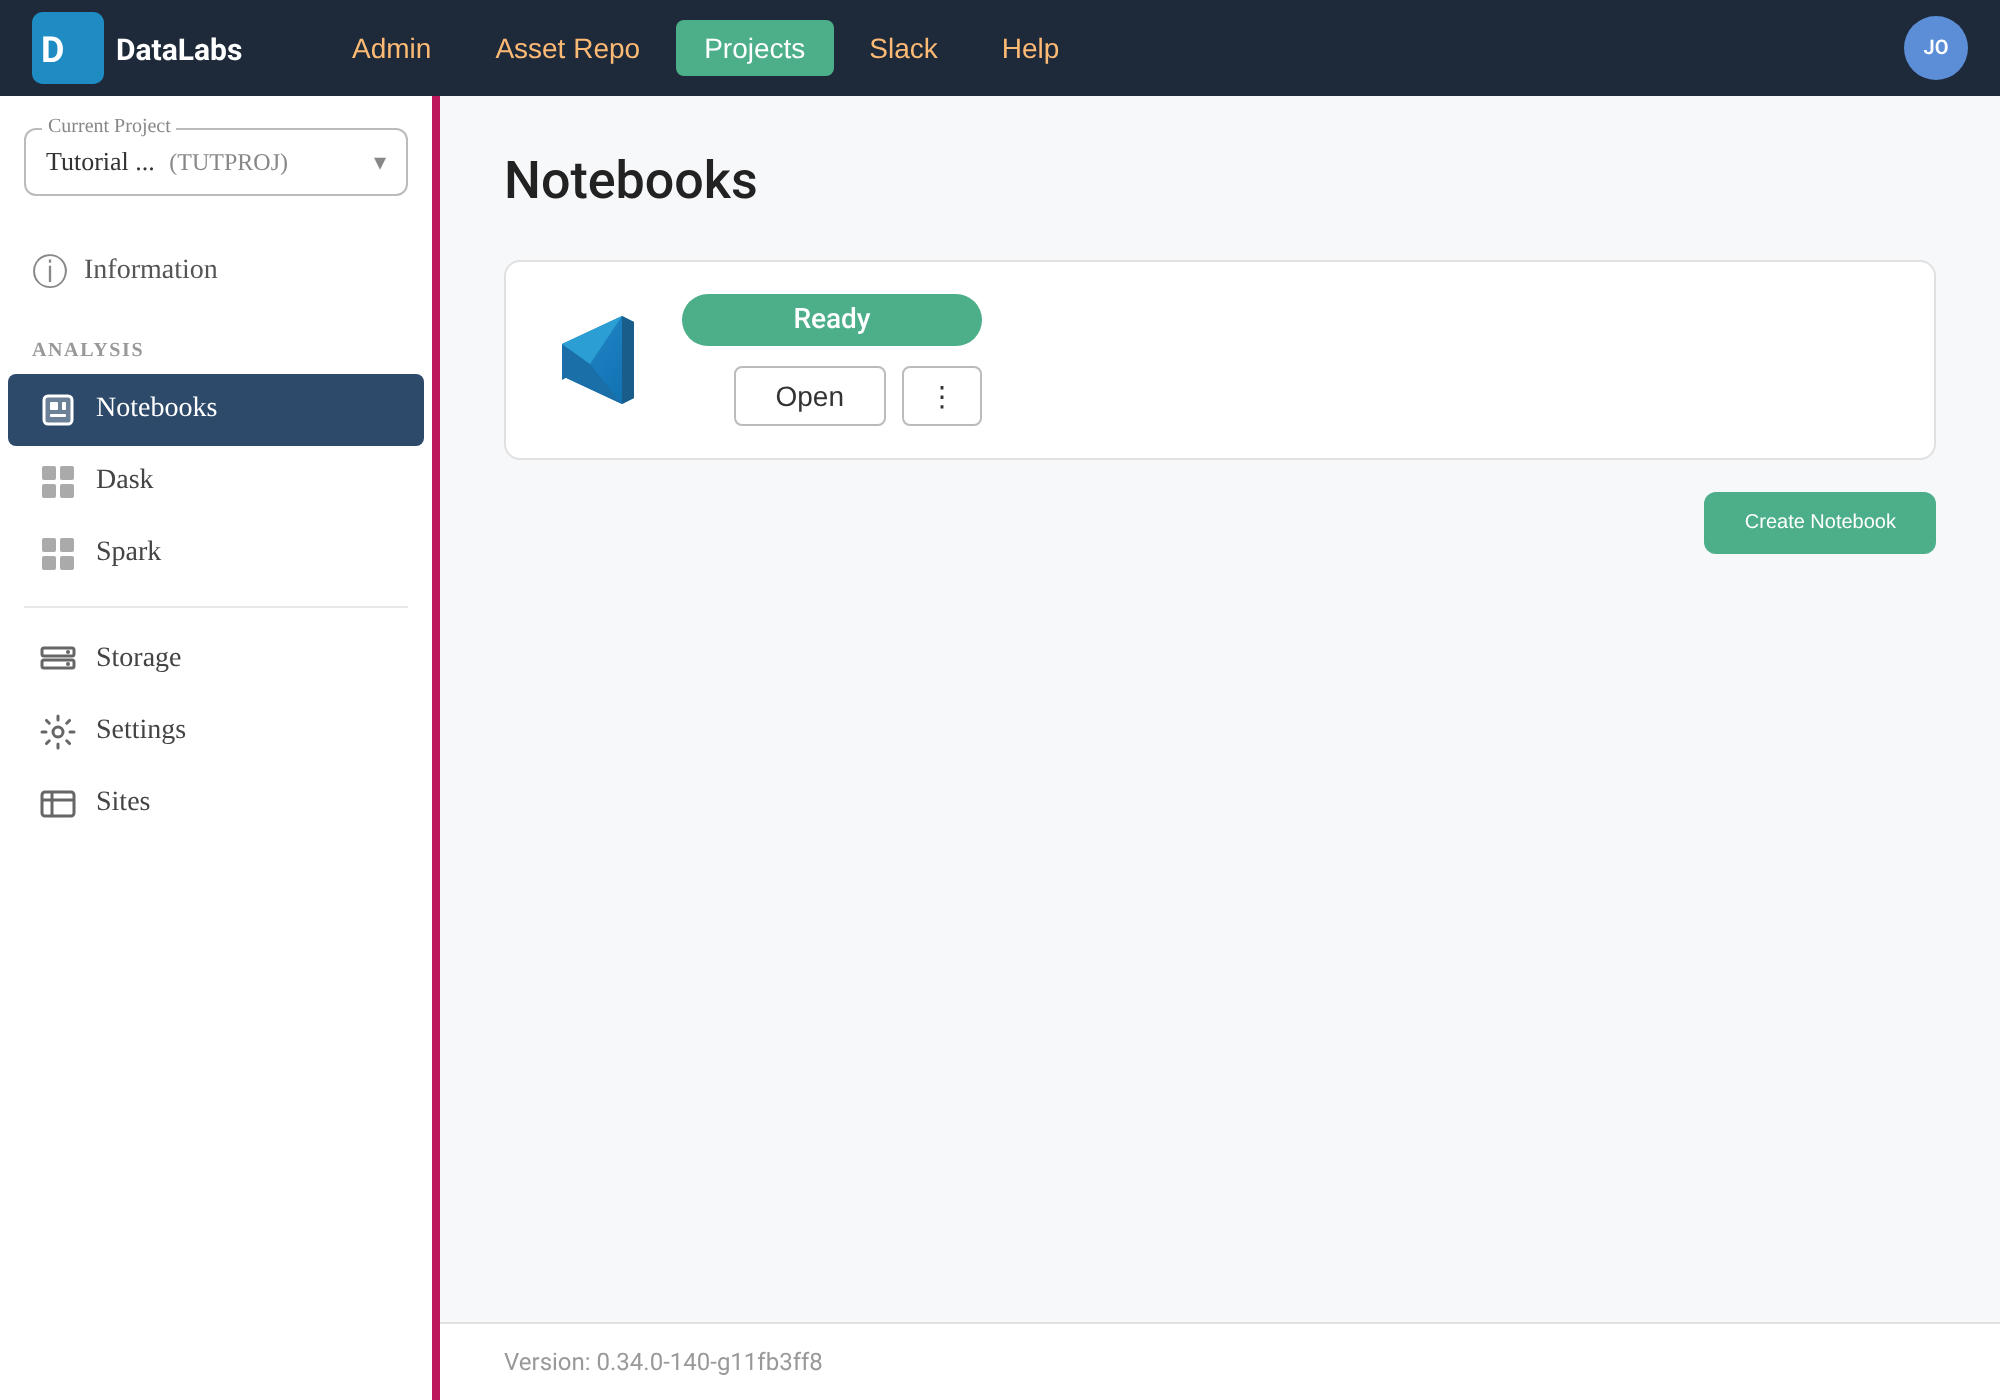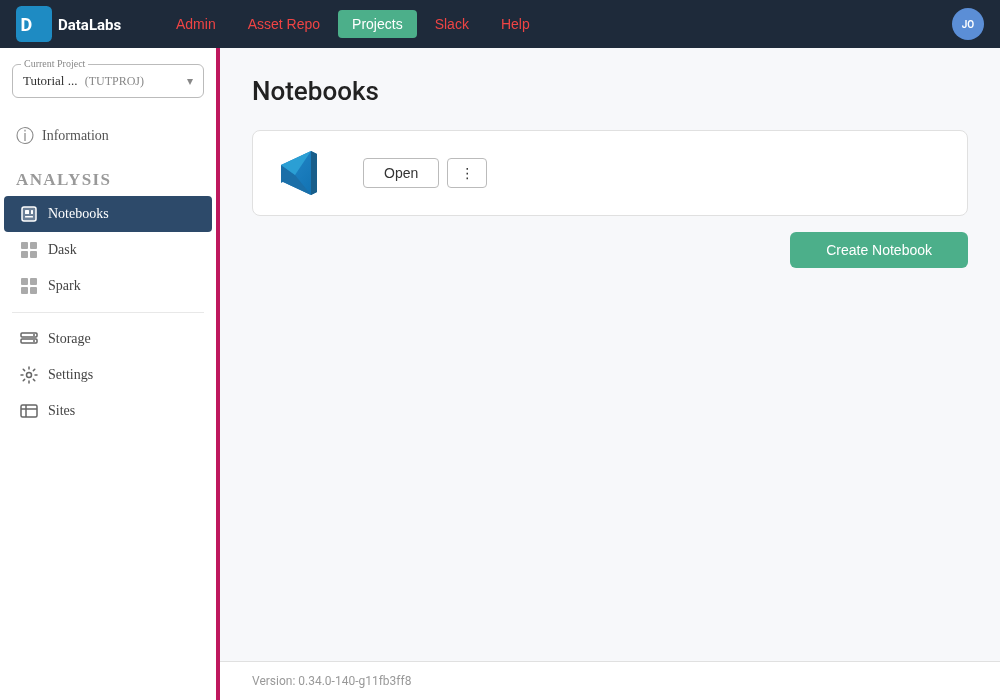--- a/index.html
+++ b/index.html
@@ -23,21 +23,21 @@
       width: 36px;
       height: 36px;
       margin-right: 6px;
     }
     .nav-links {
       display: flex;
       gap: 4px;
       flex: 1;
     }
     .nav-link {
-      color: #ef4444;
+      color: #fdba74;
       text-decoration: none;
       padding: 6px 14px;
       border-radius: 4px;
       font-size: 14px;
       cursor: pointer;
       background: transparent;
       border: none;
     }
     .nav-link.active {
       background: #4caf8a;
@@ -108,21 +108,21 @@
       align-items: center;
       gap: 8px;
       padding: 10px 16px;
       color: #555;
       font-size: 14px;
       cursor: pointer;
     }
     .info-icon { color: #888; font-size: 18px; }
 
     .sidebar-section-label {
-      font-size: 17px;
+      font-size: 10px;
       font-weight: 600;
       color: #999;
       letter-spacing: 0.08em;
       padding: 12px 16px 6px 16px;
       text-transform: uppercase;
     }
 
     .sidebar-item {
       display: flex;
       align-items: center;
@@ -232,22 +232,22 @@
       align-items: center;
       justify-content: center;
     }
 
     
     .create-notebook-btn {
       background: #4caf8a;
       color: #fff;
       border: none;
       border-radius: 6px;
-      padding: 10px 36px;
-      font-size: 14px;
+      padding: 10px 20px;
+      font-size: 10px;
       font-weight: 500;
       cursor: pointer;
       display: block;
       margin-left: auto;
     }
 
     
     .main-footer {
       padding: 12px 32px;
       border-top: 1px solid #e0e0e0;
@@ -395,20 +395,21 @@
 
           <path d="M38 4L8 18v16l30 14 6-3V7z" fill="url(#vsGrad1)"></path>
           <path d="M8 18l14 10-14 8V18z" fill="#1B6FA8"></path>
           <path d="M38 4L22 28 8 18 38 4z" fill="#2B9FD4"></path>
           <path d="M22 28L8 34l30 14-16-20z" fill="#1B6FA8"></path>
           <path d="M38 4v44L44 45V7L38 4z" fill="#195E8A"></path>
         </svg>
 
 
         <div class="notebook-actions">
+          <div class="status-badge">Ready</div>
           <div class="action-buttons">
             <button class="btn-open">Open</button>
             <button class="btn-more">⋮</button>
           </div>
         </div>
 
       </div>
 
       <button class="create-notebook-btn">Create Notebook</button>
 

